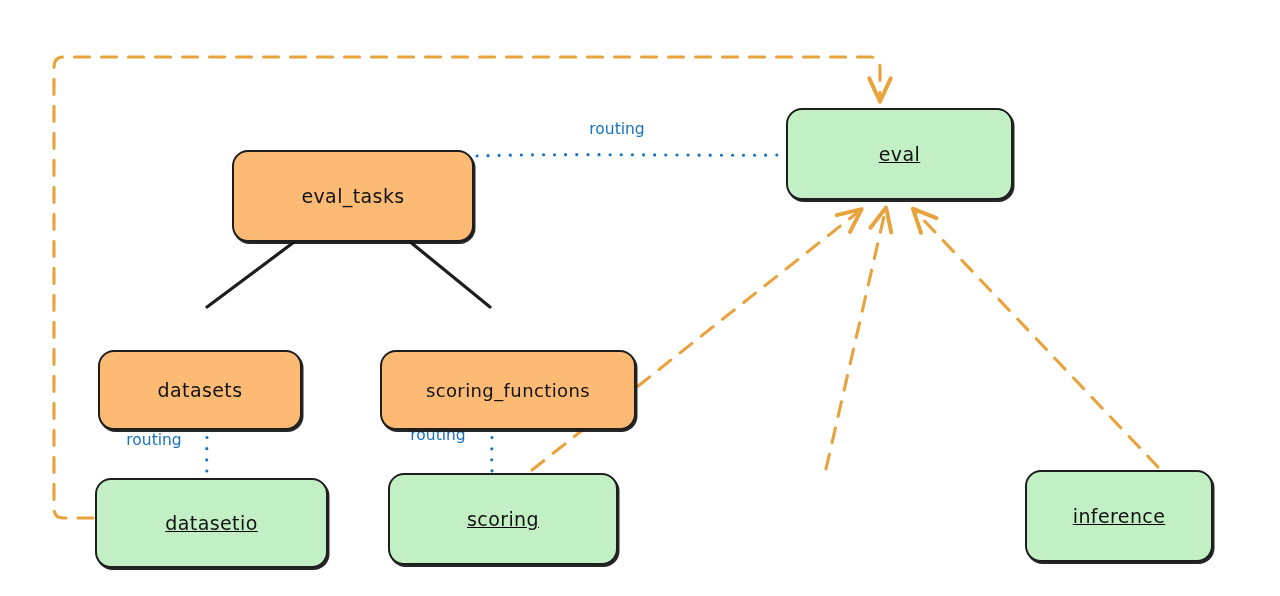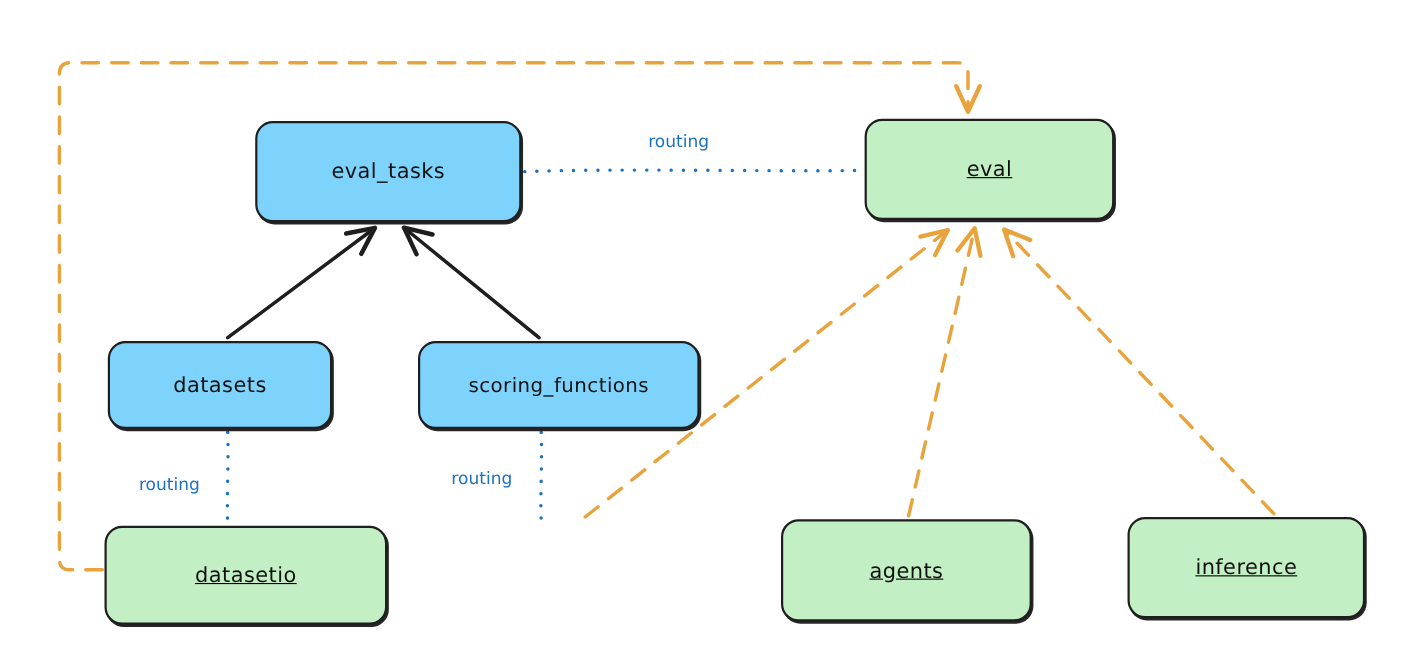--- a/index.html
+++ b/index.html
@@ -30,21 +30,21 @@
   .node {
     position: absolute;
     box-sizing: border-box;
     display: flex;
     align-items: center;
     justify-content: center;
     border: 2.6px solid #1e1e1e;
     border-radius: 16px;
     box-shadow: 1.5px 2px 0 0 rgba(20, 20, 20, 0.92);
   }
-  .node.blue  { background: #7dd3fc; }
+  .node.blue  { background: #fdba74; margin-top: 40px; }
   .node.green { background: #c3efc4; text-decoration: underline; }
   .node-label {
     font-family: "DejaVu Sans", sans-serif;
     font-size: 19px;
     letter-spacing: 0.4px;
     color: #111111;
     white-space: nowrap;
     user-select: none;
   }
   .node-label.small { font-size: 18px; }
@@ -105,26 +105,26 @@
   </div>
 
   <div class="node blue" style="left:98px; top:310px; width:204px; height:80px;">
     <span class="node-label">datasets</span>
   </div>
 
   <div class="node blue" style="left:380px; top:310px; width:256px; height:80px;">
     <span class="node-label small">scoring_functions</span>
   </div>
 
-  <div class="node green" style="left:95px; top:478px; width:257px; height:90px;">
+  <div class="node green" style="left:95px; top:478px; width:233px; height:90px;">
     <span class="node-label">datasetio</span>
   </div>
 
-
-  <div class="node green" style="left:710px; top:472px; width:228px; height:93px;">
-    <span class="node-label">agents</span>
+  <div class="node green" style="left:388px; top:473px; width:230px; height:92px;">
+    <span class="node-label">scoring</span>
   </div>
 
-  <div class="node green" style="left:1025px; top:470px; width:216px; height:92px;">
+
+  <div class="node green" style="left:1025px; top:470px; width:188px; height:92px;">
     <span class="node-label">inference</span>
   </div>
 
 </div>
 
 </body></html>

